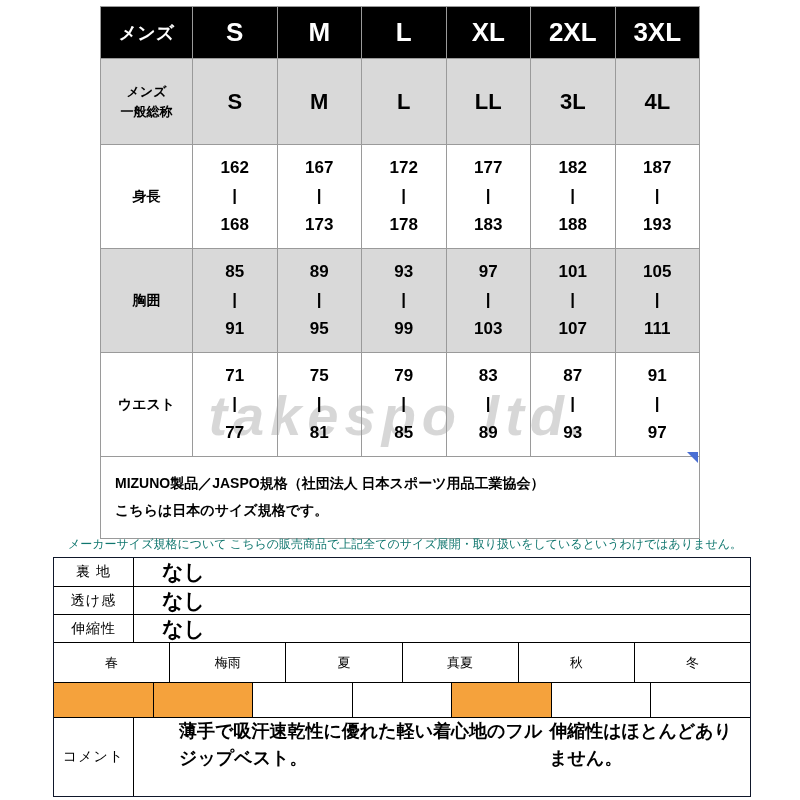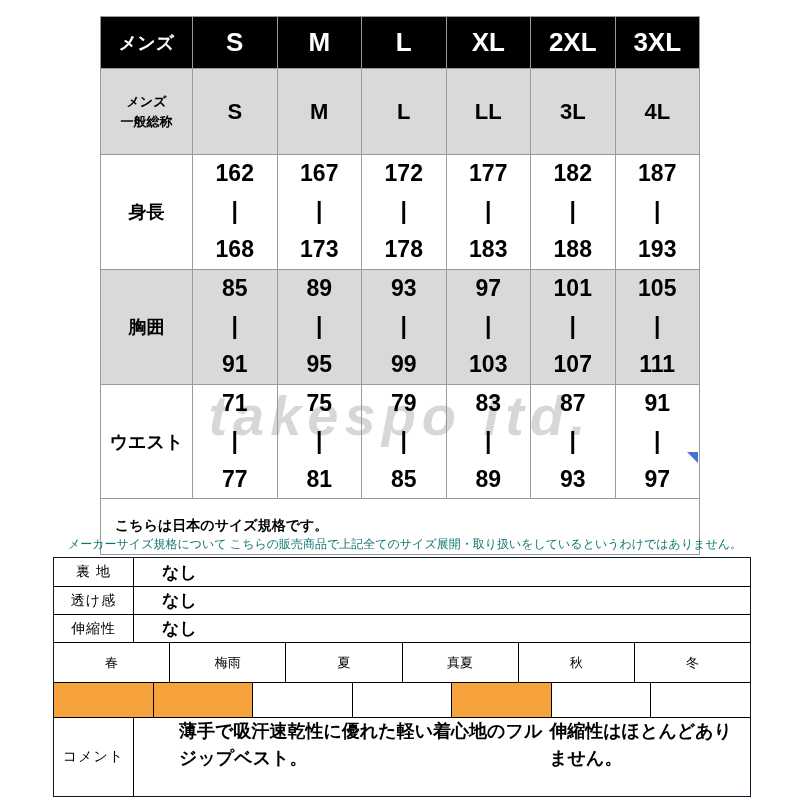--- a/index.html
+++ b/index.html
@@ -6,37 +6,37 @@
   html,body { width:800px; height:800px; }
   body {
     position:relative;
     background:#ffffff;
     color:#000;
     font-family:"Liberation Sans","DejaVu Sans",sans-serif;
     overflow:hidden;
   }
 
   
-  .size-wrap { position:absolute; left:100px; top:16px; width:600px; }
+  .size-wrap { position:absolute; left:100px; top:6px; width:600px; }
   table.size { width:100%; border-collapse:collapse; table-layout:fixed; }
   table.size col.c0 { width:92px; }
   table.size td { border:1px solid #9a9a9a; text-align:center; vertical-align:middle; }
 
   tr.r-hdr td { height:52px; background:#000; color:#fff; font-weight:bold; }
   td.hdr-corner { font-size:18px; }
   td.hdr-size { font-size:26px; }
 
   tr.r-gen td { height:86px; background:#d9d9d9; font-weight:bold; }
   td.gen-label { font-size:13px; line-height:1.5; }
   td.gen-val { font-size:22px; }
 
   tr.r-data td { height:104px; }
   tr.r-data.gray td { background:#d9d9d9; }
-  td.row-label { font-size:18px; font-weight:bold; }
-  td.range { font-size:23px; font-weight:bold; line-height:1.65; }
+  td.row-label { font-size:14px; font-weight:bold; }
+  td.range { font-size:17px; font-weight:bold; line-height:1.65; }
 
   .size-footer {
     border:1px solid #9a9a9a; border-top:none;
     padding:13px 14px 15px 14px;
     font-size:14px; font-weight:bold; line-height:1.9;
     text-align:left; background:#fff;
   }
 
   .corner-mark {
     position:absolute; left:687px; top:452px;
@@ -72,21 +72,21 @@
   .spec-label {
     width:80px; flex:0 0 80px;
     border-right:1px solid #000;
     display:flex; align-items:center; justify-content:center;
     font-size:14px; letter-spacing:1px;
   }
   .fabric-row { height:28px; }
   .spec-value {
     flex:1; display:flex; align-items:center;
     padding-left:28px;
-    font-size:17px; font-weight:bold;
+    font-size:21px; font-weight:bold;
   }
 
   .season-row { height:75px; }
   .season-grid { flex:1; display:flex; flex-direction:column; }
   .season-names { display:flex; height:40px; border-bottom:1px solid #000; }
   .season-name {
     flex:1; border-left:1px solid #000;
     display:flex; align-items:center; justify-content:center;
     font-size:13px;
   }
@@ -235,20 +235,21 @@
       </td>
       <td class="range">
         <div>91</div>
         <div>|</div>
         <div>97</div>
       </td>
     </tr>
   </tbody>
     </table>
   <div class="size-footer">
+    <div>MIZUNO製品／JASPO規格（社団法人 日本スポーツ用品工業協会）</div>
     <div>こちらは日本のサイズ規格です。</div>
   </div>
 </div>
 
 <div class="corner-mark"></div>
 
 <div class="maker-note">メーカーサイズ規格について  こちらの販売商品で上記全てのサイズ展開・取り扱いをしているというわけではありません。</div>
 
 <div class="spec">
   <div class="spec-row fabric-row">

